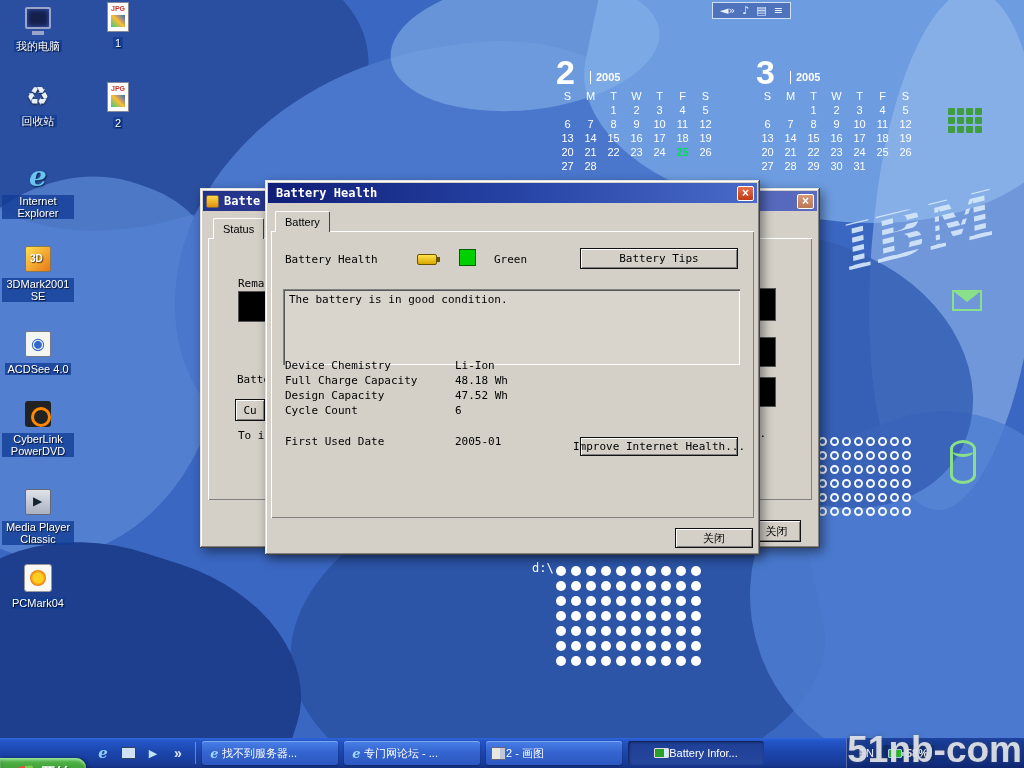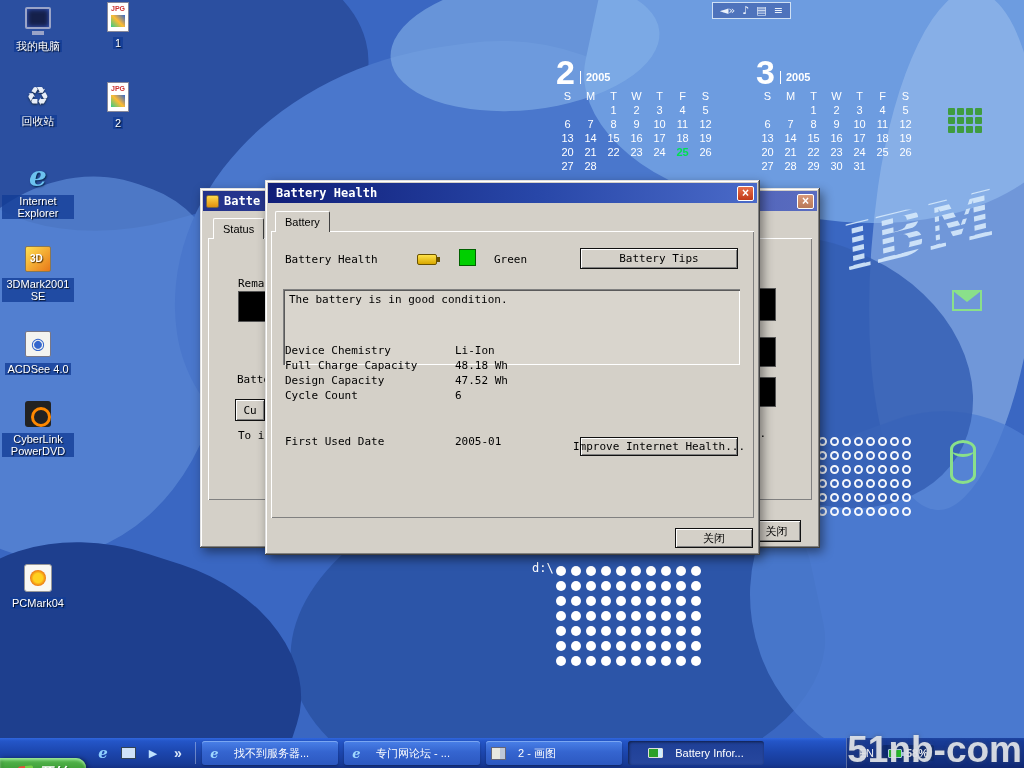--- a/index.html
+++ b/index.html
@@ -41,21 +41,21 @@
   #dots-hollow { left:818px; top:437px; grid-template-columns:repeat(8,12px); grid-auto-rows:14px; }
   .dot-h { width:9px; height:9px; border:2px solid rgba(255,255,255,.95); border-radius:50%; }
   #dots-filled { left:556px; top:566px; grid-template-columns:repeat(10,15px); grid-auto-rows:15px; }
   .dot-f { width:10px; height:10px; background:#fff; border-radius:50%; }
   .drive-label { position:absolute; left:532px; top:561px; font:12px "DejaVu Sans Mono",monospace; color:#fff; z-index:1; }
 
   
   .cal { position:absolute; color:#fff; z-index:1; }
   .cal-head { display:flex; align-items:flex-end; height:32px; margin-bottom:3px; }
   .cal-month { font:bold 34px "Liberation Sans",sans-serif; line-height:30px; }
-  .cal-year { font:bold 11px "Liberation Sans",sans-serif; margin-left:5px; padding-left:5px; border-left:1px solid #fff; line-height:13px; margin-bottom:3px; }
+  .cal-year { font:bold 11px "Liberation Sans",sans-serif; margin-left:15px; padding-left:5px; border-left:1px solid #fff; line-height:13px; margin-bottom:3px; }
   .cal-grid { display:grid; grid-template-columns:repeat(7,23px); grid-auto-rows:14px; font:11px "Liberation Sans",sans-serif; text-align:center; }
   .cal-hl { color:#00e050; font-weight:bold; }
 
   
   .icons-layer { position:absolute; inset:0; z-index:2; }
   .desk-icon { position:absolute; width:72px; display:flex; flex-direction:column; align-items:center; cursor:default; }
   .icon-art { width:32px; height:32px; position:relative; display:flex; align-items:center; justify-content:center; }
   .icon-label { margin-top:3px; font:11px "Liberation Sans",sans-serif; color:#fff; text-align:center; line-height:12px;
                 background:rgba(18,60,150,.78); padding:0 2px; text-shadow:1px 1px 1px rgba(0,0,0,.8); }
   .icon-my-computer::before { content:""; position:absolute; inset:2px 3px 8px 3px; background:#15204a; border:2px solid #9aa4c8; border-radius:2px; box-shadow:inset 0 0 5px #3a5ecc; }
@@ -116,21 +116,21 @@
           background:conic-gradient(#7ad04a 0 25%, #f8c828 0 50%, #4a90e8 0 75%, #e84c3c 0); }
   .start-label { font:bold italic 15px "Liberation Sans",sans-serif; color:#fff; text-shadow:1px 1px 2px #154a18; }
   .quick-launch { display:flex; align-items:center; gap:7px; padding:0 8px; height:100%; }
   .ql { width:18px; height:18px; display:flex; align-items:center; justify-content:center; }
   .q-internet-explorer::before { content:"e"; font:bold italic 15px "DejaVu Serif",serif; color:#8fd0ff; }
   .q-show-desktop::before { content:""; width:13px; height:10px; background:#cfe2f8; border:1px solid #345; display:block; }
   .q-media-player::before { content:"▶"; font:11px "DejaVu Sans",sans-serif; color:#bfe2ff; }
   .q-expand-chevron::before { content:"»"; font:bold 14px "Liberation Sans",sans-serif; color:#dce8f8; }
   .tb-divider { width:1px; height:22px; background:rgba(255,255,255,.35); flex:0 0 auto; }
   .tasks { display:flex; gap:6px; height:100%; align-items:center; padding-left:6px; flex:1; min-width:0; }
-  .task-btn { width:136px; height:24px; flex:0 0 auto; border-radius:3px; display:flex; align-items:center; gap:12px; padding:0 5px;
+  .task-btn { width:136px; height:24px; flex:0 0 auto; border-radius:3px; display:flex; align-items:center; gap:0; padding:0 5px;
               background:linear-gradient(#4a80e8,#3565d0 45%,#2c58c0); box-shadow:inset 0 1px 0 #7aa6f2, 0 1px 2px rgba(0,0,0,.3);
               color:#fff; font:11px "Liberation Sans",sans-serif; overflow:hidden; white-space:nowrap; }
   .task-active { background:linear-gradient(#1e3f96,#27479e); box-shadow:inset 1px 1px 3px rgba(0,0,0,.55);justify-content:center; }
   .task-ico { width:15px; height:14px; flex:0 0 auto; display:flex; align-items:center; justify-content:center; }
   .t-internet-explorer::before { content:"e"; font:bold italic 13px "DejaVu Serif",serif; color:#9fd8ff; }
   .t-paint::before { content:""; width:13px; height:11px; background:linear-gradient(90deg,#e8e8e0 60%,#c0c8d8 60%); border:1px solid #667; display:block; }
   .t-battery::before { content:""; width:13px; height:8px; background:linear-gradient(90deg,#2aa02a 70%,#cfeeff 70%); border:1px solid #ddd; border-radius:1px; display:block; }
   .tray { margin-left:auto; height:100%; display:flex; align-items:center; gap:8px; padding:0 90px 0 12px;
           background:rgba(10,28,90,.45); border-left:1px solid rgba(255,255,255,.3); flex:0 0 auto; }
   .tray-lang { color:#fff; font:11px "Liberation Sans",sans-serif; }
@@ -427,20 +427,24 @@
         <div class="icon-label">3DMark2001 SE</div>
       </div>
       <div class="desk-icon" style="left: 2px; top: 328px;">
         <div class="icon-art icon-acdsee"></div>
         <div class="icon-label">ACDSee 4.0</div>
       </div>
       <div class="desk-icon" style="left: 2px; top: 398px;">
         <div class="icon-art icon-powerdvd"></div>
         <div class="icon-label">CyberLink PowerDVD</div>
       </div>
+      <div class="desk-icon" style="left: 2px; top: 486px;">
+        <div class="icon-art icon-media-player-classic"></div>
+        <div class="icon-label">Media Player Classic</div>
+      </div>
       <div class="desk-icon" style="left: 2px; top: 562px;">
         <div class="icon-art icon-pcmark"></div>
         <div class="icon-label">PCMark04</div>
       </div>
       <div class="desk-icon" style="left: 82px; top: 2px;">
         <div class="icon-art icon-jpg-file"></div>
         <div class="icon-label">1</div>
       </div>
       <div class="desk-icon" style="left: 82px; top: 82px;">
         <div class="icon-art icon-jpg-file"></div>
@@ -479,21 +483,21 @@
     <span class="dlabel" style="left:20px;top:73px">Battery Health</span>
     <span class="batt-glyph" style="left:152px;top:74px"></span>
     <span class="status-square" style="left:194px;top:69px"></span>
     <span class="dlabel" style="left:229px;top:73px">Green</span>
     <button class="btn95" style="left:315px;top:68px;width:158px;height:21px">Battery Tips</button>
 
     <div class="sunken-box" style="left:18px;top:109px;width:457px;height:76px">
       <span>The battery is in good condition.</span>
     </div>
 
-    <div class="fields" style="left:20px;top:164px">
+    <div class="fields" style="left:20px;top:179px">
         <div class="field-row">
           <span class="f-label">Device Chemistry</span>
           <span class="f-value">Li-Ion</span>
         </div>
         <div class="field-row">
           <span class="f-label">Full Charge Capacity</span>
           <span class="f-value">48.18 Wh</span>
         </div>
         <div class="field-row">
           <span class="f-label">Design Capacity</span>

